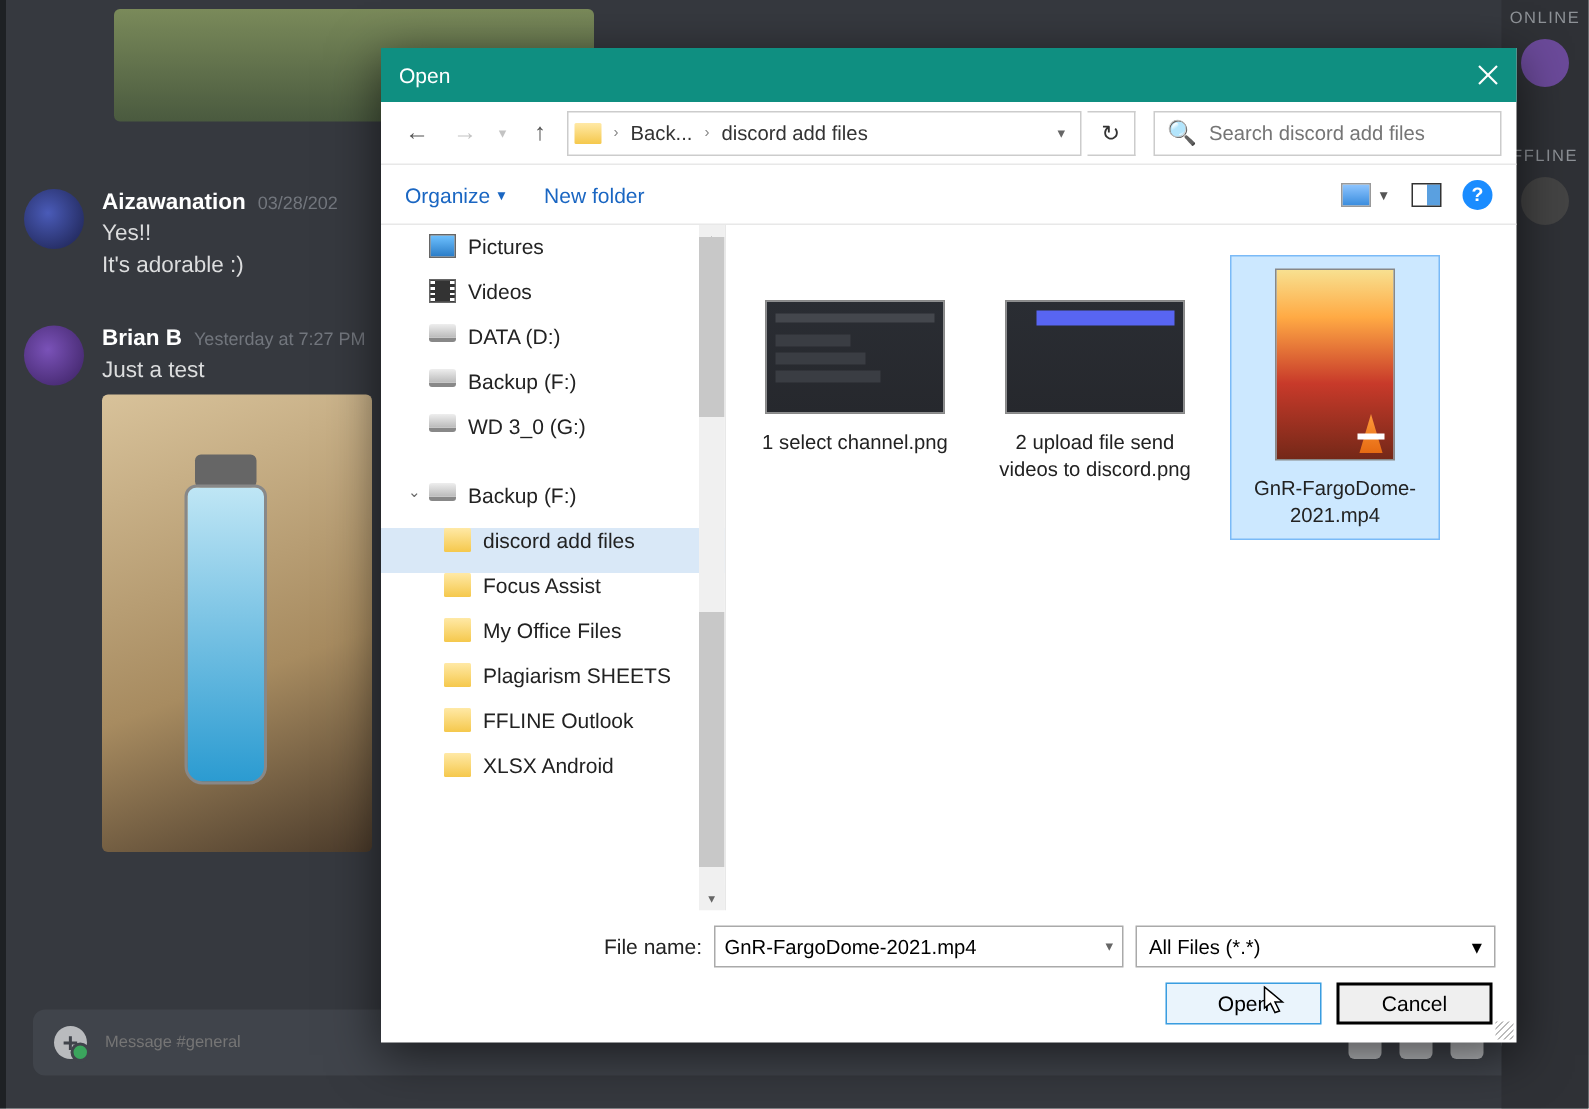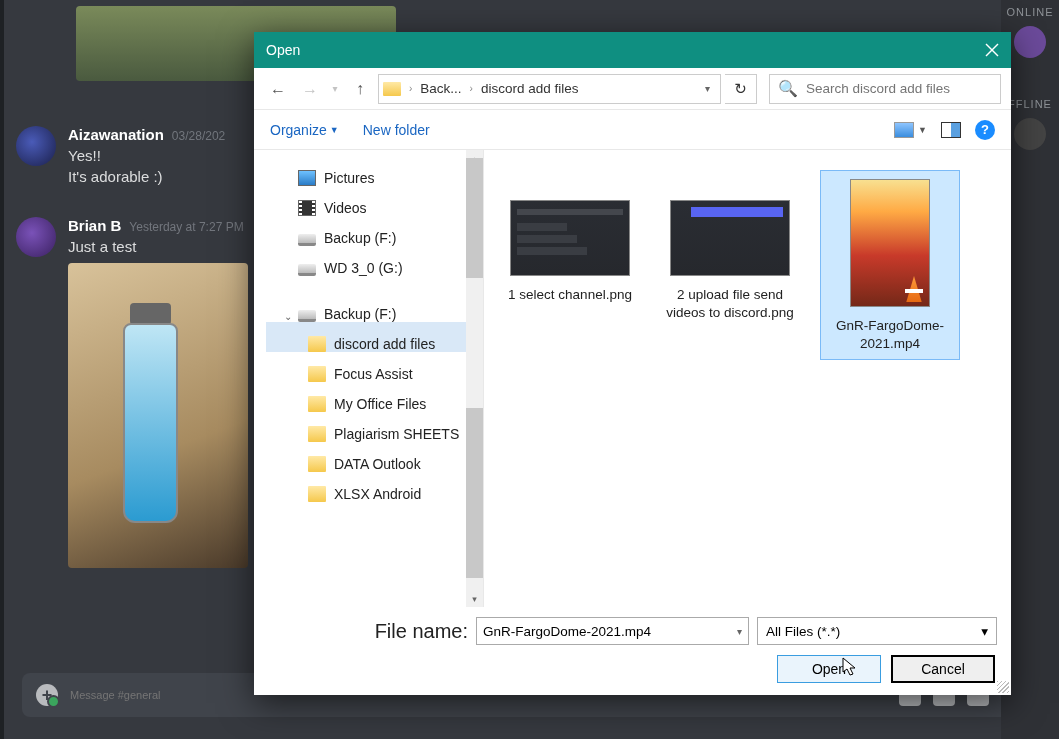--- a/index.html
+++ b/index.html
@@ -50,21 +50,21 @@
 .toolbar { height:40px; display:flex; align-items:center; padding:0 16px; gap:24px; font-size:14px; border-bottom:1px solid #e8e8e8; }
 .toolbar .link { color:#1a66c2; cursor:pointer; display:flex; align-items:center; gap:3px; }
 .toolbar-right { margin-left:auto; display:flex; align-items:center; gap:14px; }
 .view-btn { display:flex; align-items:center; gap:4px; cursor:pointer; }
 .view-thumb { width:20px; height:16px; background:linear-gradient(#8ec5ff,#3a8dde); border:1px solid #999; }
 .preview-ico { width:20px; height:16px; border:1px solid #333; background:linear-gradient(90deg,#fff 50%,#5aa0e0 50%); }
 .help-ico { width:20px; height:20px; border-radius:50%; background:#1a8cff; color:#fff; font-weight:bold; font-size:13px; display:flex; align-items:center; justify-content:center; cursor:pointer; }
 
 .content { flex:1; display:flex; overflow:hidden; }
 .tree { width:230px; border-right:1px solid #e8e8e8; overflow-y:auto; padding:6px 0; font-size:14px; color:#222; position:relative; }
-.tree-item { height:30px; display:flex; align-items:flex-end; padding-left:32px; gap:8px; cursor:pointer;margin-left:12px; }
+.tree-item { height:30px; display:flex; align-items:flex-start; padding-left:32px; gap:8px; cursor:pointer; }
 .tree-item.indent2 { padding-left:42px; }
 .tree-item.selected { background:#d9e8f7; }
 .tree-ico { width:18px; height:16px; flex-shrink:0; }
 .folder-ico { background:linear-gradient(#ffe9a6,#f5c84c); border-radius:1px; }
 .drive-ico { background:linear-gradient(#eee,#bbb); border-radius:2px; border-bottom:3px solid #888; height:12px; }
 .pic-ico { background:linear-gradient(#6ec1ff,#2a7cc7); border:1px solid #666; }
 .vid-ico { background:#333; border:1px solid #666; position:relative; }
 .vid-ico::before,.vid-ico::after { content:""; position:absolute; top:0; bottom:0; width:3px; background:repeating-linear-gradient(#fff 0 2px,#333 2px 4px); }
 .vid-ico::before{left:0} .vid-ico::after{right:0}
 .tree-scroll { position:absolute; right:0; top:0; bottom:0; width:17px; background:#f0f0f0; }
@@ -81,21 +81,21 @@
 .file-thumb.video { height:128px; width:80px; background:linear-gradient(180deg,#f8e090 0%,#ffaa44 25%,#c83a2a 60%,#742818 100%); }
 .vlc-cone { position:absolute; right:4px; bottom:4px; width:22px; height:26px; background:linear-gradient(#ff9a3a,#e66a12); clip-path:polygon(50% 0,85% 100%,15% 100%); }
 .vlc-stripe { position:absolute; right:6px; bottom:13px; width:18px; height:4px; background:#fff; }
 .file-label { line-height:1.35; padding:0 4px 6px; }
 .discord-mock-bar { position:absolute; top:8px; left:6px; right:6px; height:6px; background:#44474d; }
 .discord-mock-row { position:absolute; left:6px; height:8px; background:#3a3d43; }
 .purple-bar { position:absolute; top:6px; left:20px; right:6px; height:10px; background:#5865f2; }
 
 .footer { padding:10px 14px 12px; display:flex; flex-direction:column; gap:10px; position:relative; }
 .fn-row { display:flex; align-items:center; gap:8px; }
-.fn-label { width:200px; text-align:right; font-size:20px; color:#222; }
+.fn-label { width:200px; text-align:right; font-size:14px; color:#222; }
 .fn-input { flex:1; height:28px; border:1px solid #aaa; padding:0 6px; font-size:13.5px; display:flex; align-items:center; justify-content:space-between; }
 .fn-input .drop { color:#666; font-size:10px; }
 .filter-sel { width:240px; height:28px; border:1px solid #aaa; padding:0 8px; font-size:13.5px; display:flex; align-items:center; justify-content:space-between; }
 .btn-row { display:flex; justify-content:flex-end; gap:10px; padding-right:2px; }
 .dlg-btn { width:104px; height:28px; border:2px solid #000000; background:#efefef; font-size:14px; cursor:pointer; display:flex; align-items:center; justify-content:center; }
 .dlg-btn.primary { border:1px solid #3a9de0; background:#eaf4fc; }
 .cursor { position:absolute; width:16px; height:20px; pointer-events:none; }
 .grip { position:absolute; right:2px; bottom:2px; width:12px; height:12px; background:repeating-linear-gradient(135deg,#bbb 0 1px,transparent 1px 3px); }
 </style>
 </head>
@@ -204,20 +204,24 @@
           <div class="tree-item">
             <span class="tree-ico pic-ico"></span>
             <span>Pictures</span>
           </div>
           <div class="tree-item">
             <span class="tree-ico vid-ico"></span>
             <span>Videos</span>
           </div>
           <div class="tree-item">
             <span class="tree-ico drive-ico"></span>
+            <span>DATA (D:)</span>
+          </div>
+          <div class="tree-item">
+            <span class="tree-ico drive-ico"></span>
             <span>Backup (F:)</span>
           </div>
           <div class="tree-item">
             <span class="tree-ico drive-ico"></span>
             <span>WD 3_0 (G:)</span>
           </div>
           <div style="height: 16px;"></div>
           <div class="tree-item" style="position: relative;">
             <span class="expander">⌄</span>
             <span class="tree-ico drive-ico"></span>
@@ -234,21 +238,21 @@
           <div class="tree-item indent2">
             <span class="tree-ico folder-ico"></span>
             <span>My Office Files</span>
           </div>
           <div class="tree-item indent2">
             <span class="tree-ico folder-ico"></span>
             <span>Plagiarism SHEETS</span>
           </div>
           <div class="tree-item indent2">
             <span class="tree-ico folder-ico"></span>
-            <span>DATA Outlook</span>
+            <span>FFLINE Outlook</span>
           </div>
           <div class="tree-item indent2">
             <span class="tree-ico folder-ico"></span>
             <span>XLSX Android</span>
           </div>
         </div>
       <div class="tree-scroll">
         <div class="tree-arrow" style="top:0">▴</div>
         <div class="tree-thumb"></div>
         <div class="tree-thumb2"></div>

